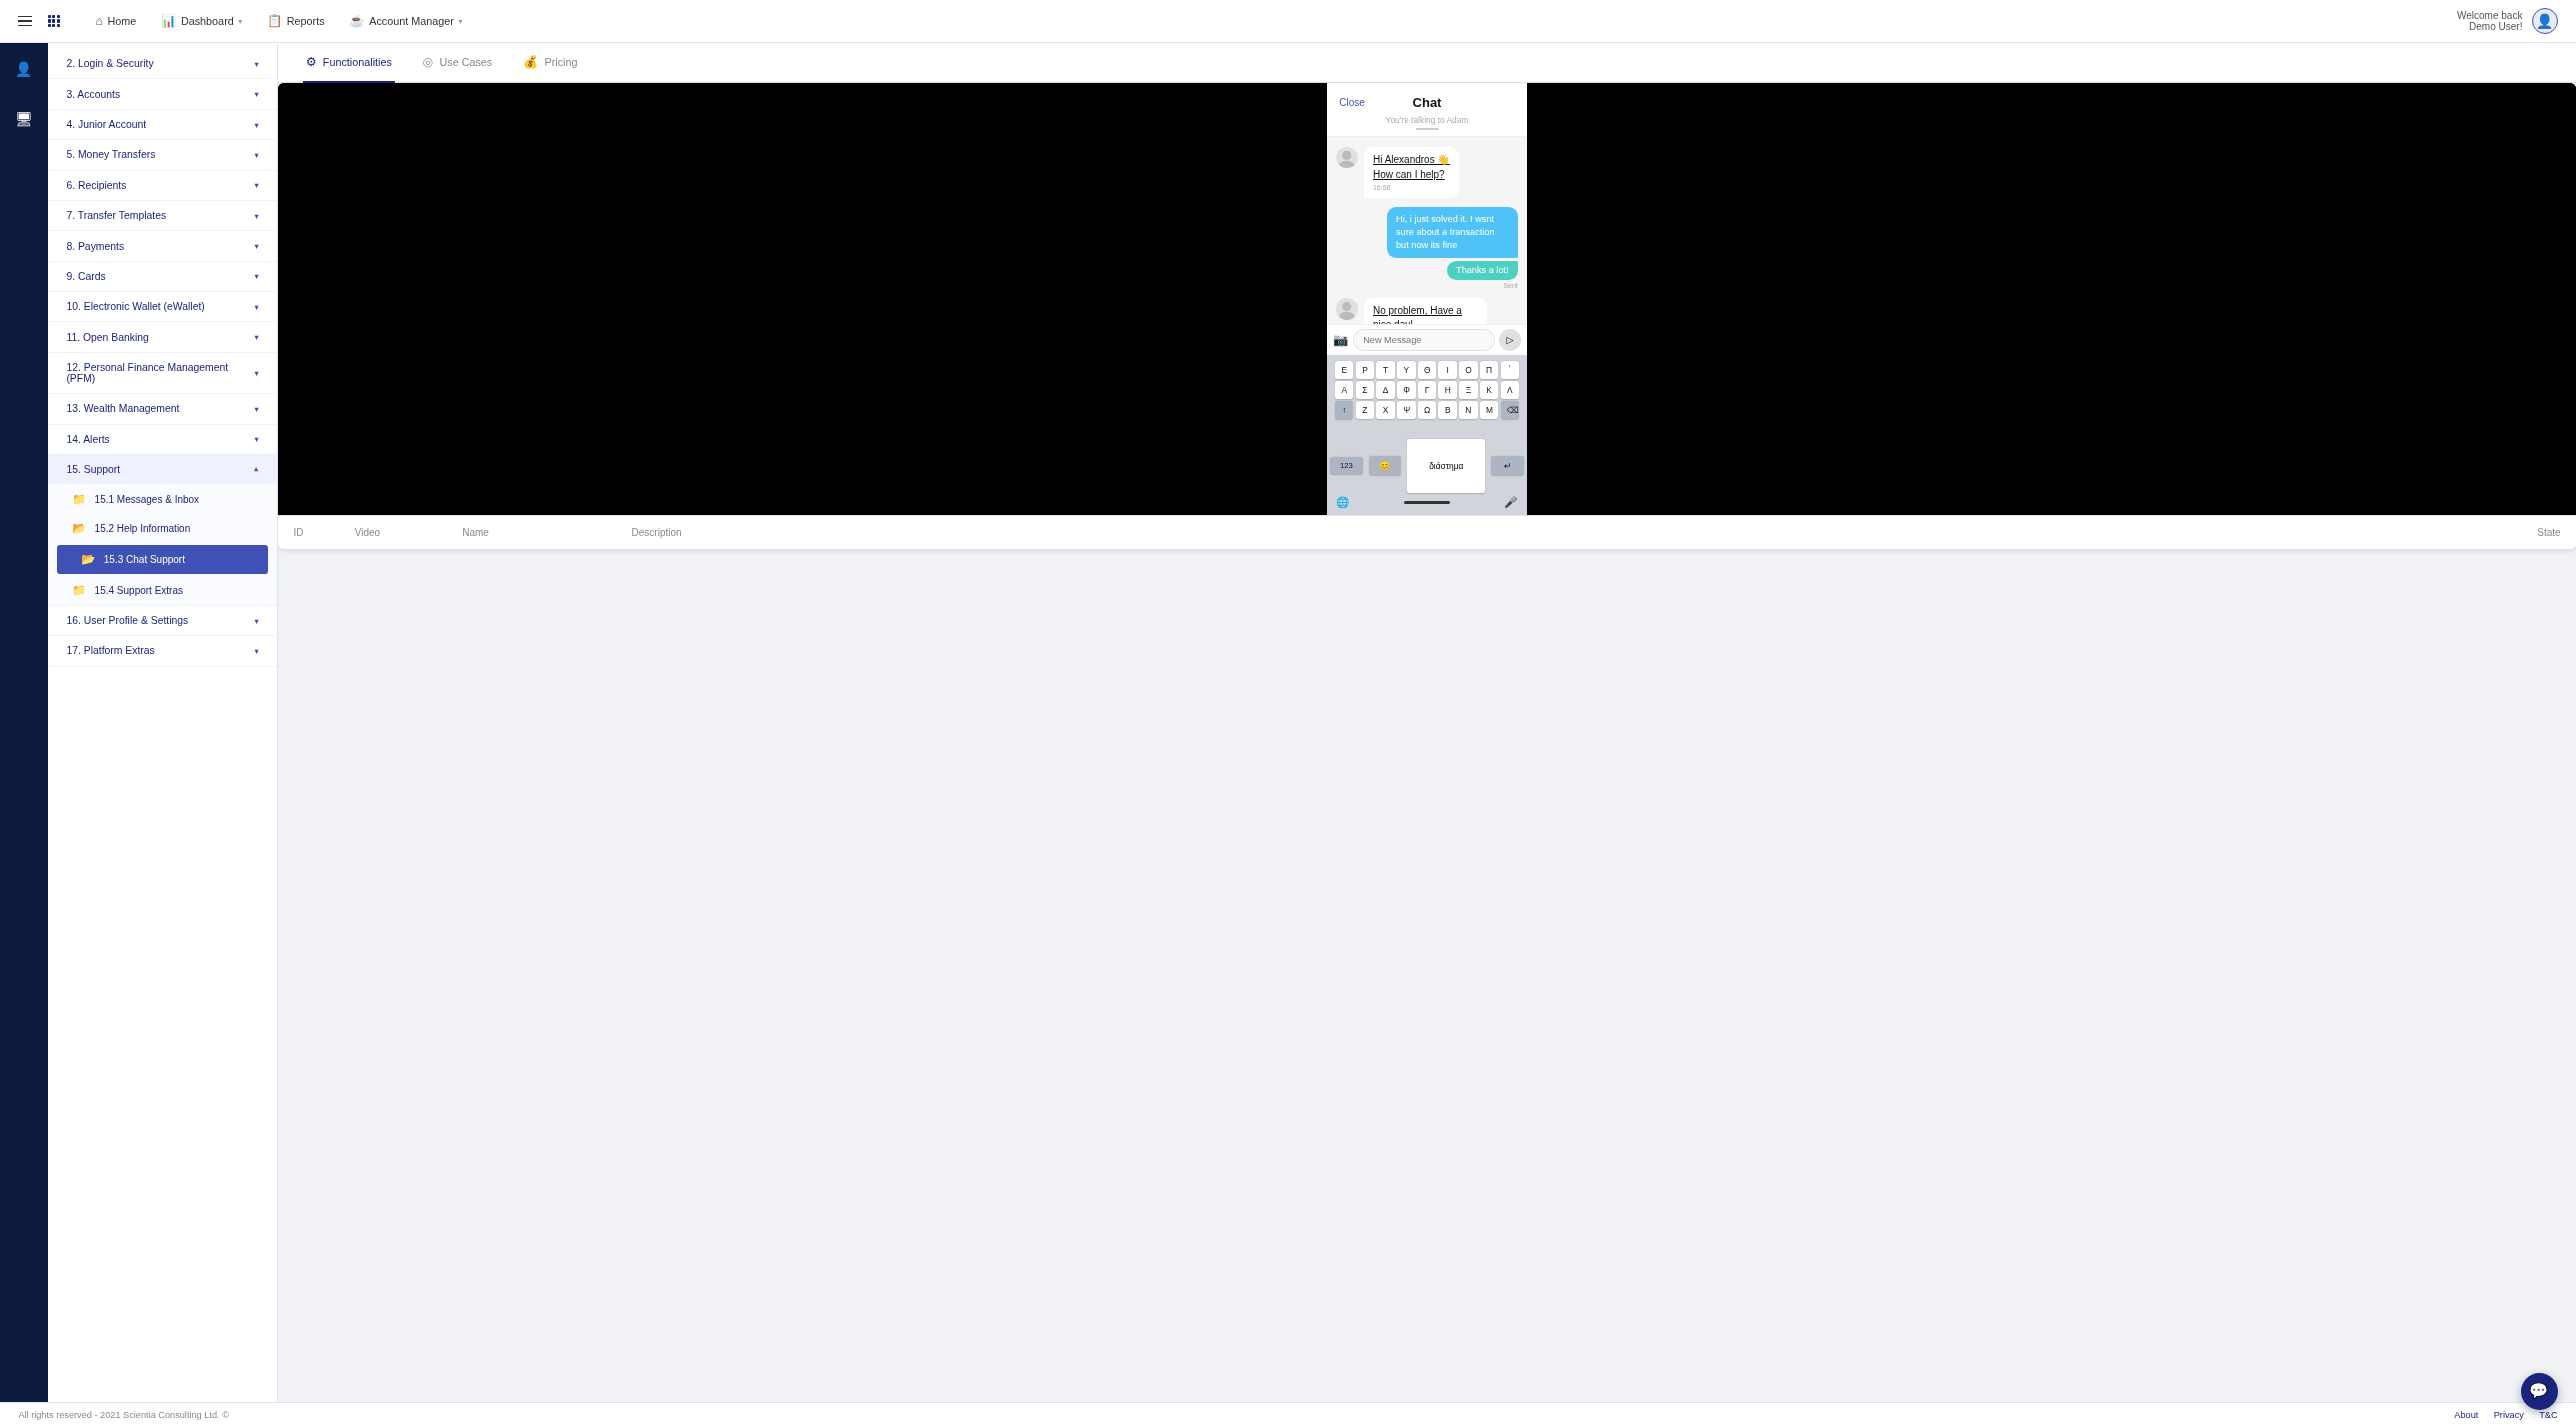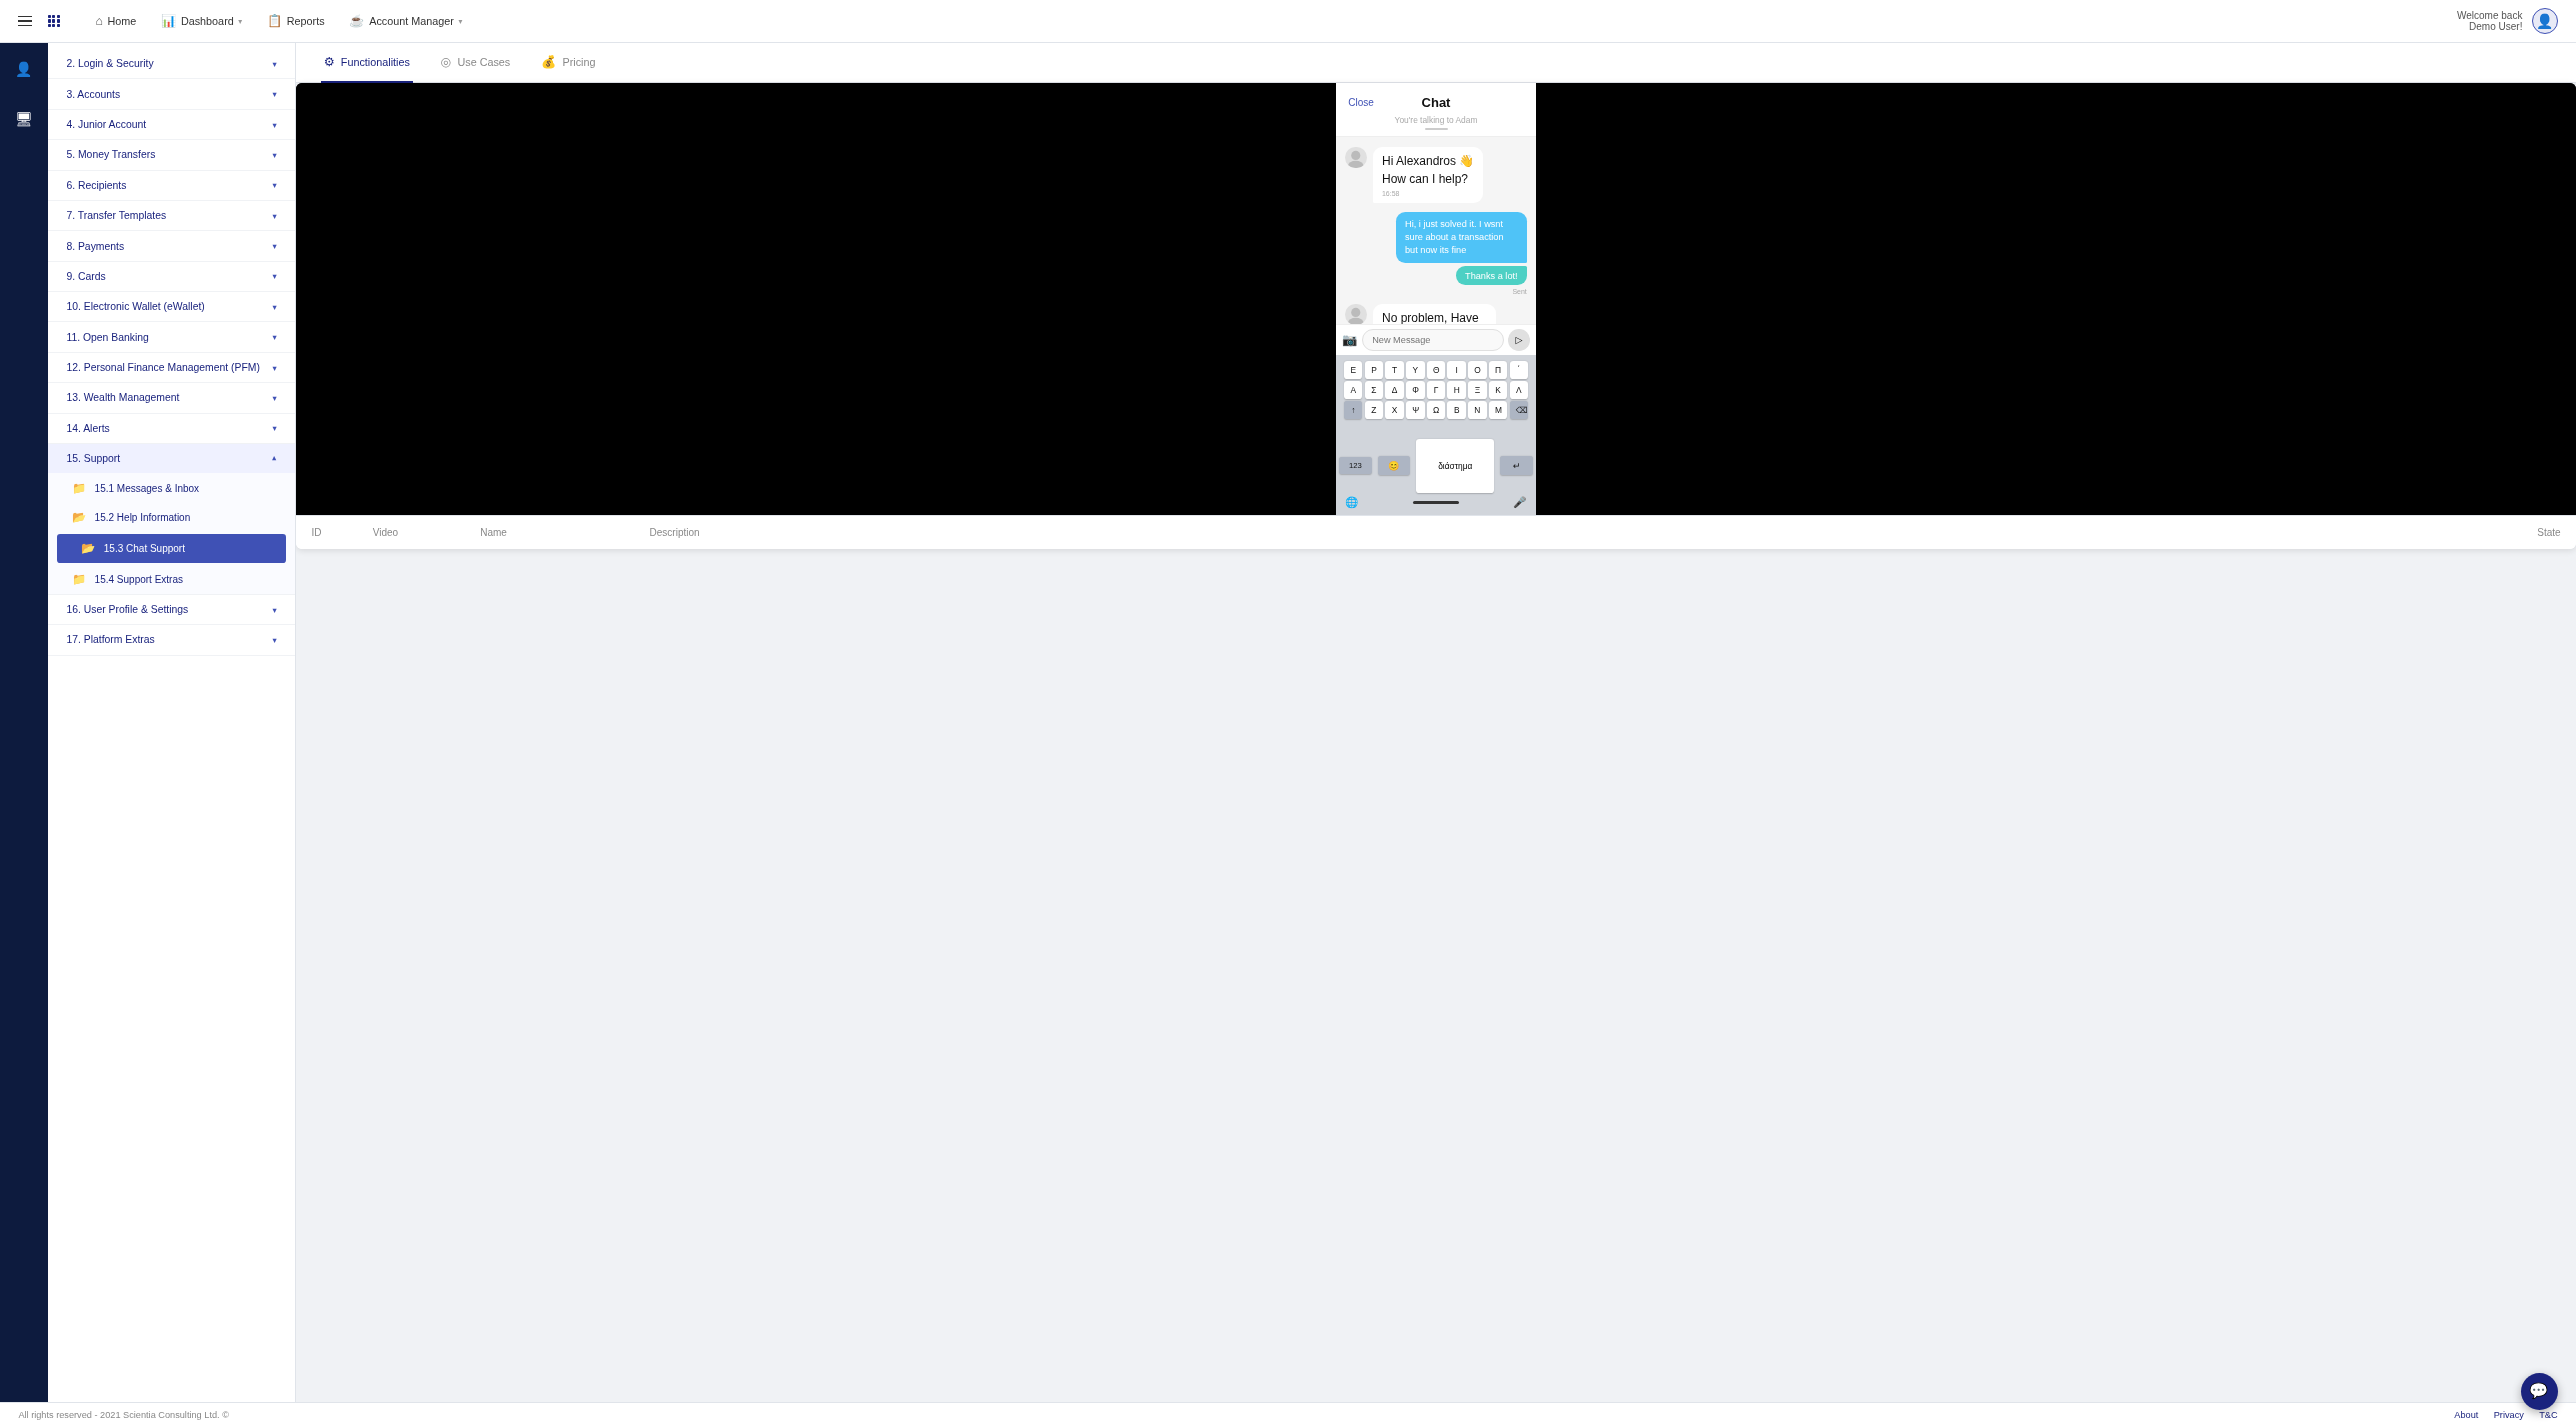--- a/index.html
+++ b/index.html
@@ -40,21 +40,21 @@
       align-items: center; padding: 12.3px 0; gap: 21.5px; flex-shrink: 0;
     }
     .icon-sidebar-item {
       color: #7986cb; font-size: 14px; cursor: pointer; padding: 6.1px;
       border-radius: 6.1px; display: flex; align-items: center; justify-content: center;
     }
     .icon-sidebar-item.active { color: #fff; }
 
     
     .left-nav {
-      width: 248px; background: #fff; border-right: 0.8px solid #e0e4ea;
+      width: 230px; background: #fff; border-right: 0.8px solid #e0e4ea;
       overflow-y: auto; flex-shrink: 0; padding: 6.1px 0;
     }
     .nav-section {
       border-bottom: 0.8px solid #f0f2f5;
     }
     .nav-section-header {
       display: flex; align-items: center; justify-content: space-between;
       padding: 9.2px 18.4px; cursor: pointer; font-size: 10.4px; color: #1a237e;
       font-weight: 500;
     }
@@ -111,21 +111,21 @@
 
     .chat-messages { flex: 1; overflow-y: auto; padding: 9.2px; background: #f5f5f5; }
     .chat-msg-received {
       display: flex; align-items: flex-start; gap: 6.1px; margin-bottom: 9.2px;
     }
     .chat-avatar { width: 21.5px; height: 21.5px; border-radius: 50%; background: #ccc; flex-shrink: 0; overflow: hidden; }
     .chat-bubble-received {
       background: #fff; border-radius: 9.2px 9.2px 9.2px 1.5px;
       padding: 6.1px 9.2px; max-width: 123px;
     }
-    .chat-bubble-received p { font-size: 12px; color: #111; line-height: 1.4; }
+    .chat-bubble-received p { font-size: 10px; color: #111; line-height: 1.4; text-decoration: underline; }
     .chat-time { font-size: 7px; color: #aaa; margin-top: 2.3px; }
     .chat-msg-sent { display: flex; justify-content: flex-end; margin-bottom: 9.2px; }
     .chat-bubble-sent-group { display: flex; flex-direction: column; align-items: flex-end; }
     .chat-bubble-sent {
       background: #4fc3f7; border-radius: 9.2px 9.2px 1.5px 9.2px;
       padding: 6.1px 9.2px; max-width: 131px;
     }
     .chat-bubble-sent p { font-size: 9.2px; color: #fff; line-height: 1.4; }
     .chat-bubble-thanks {
       background: #4dd0c4; border-radius: 9.2px 1.5px 9.2px 9.2px;

